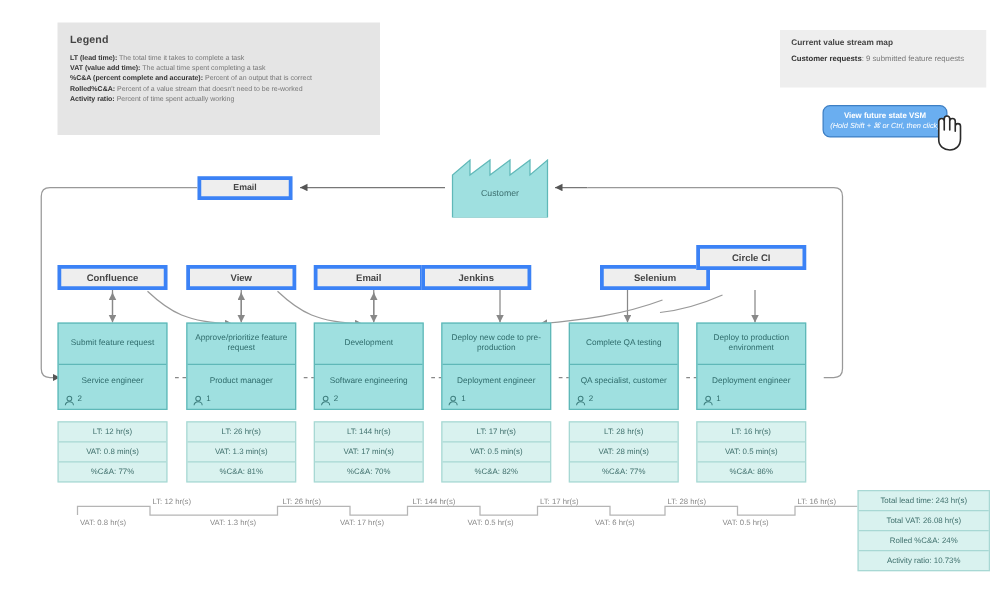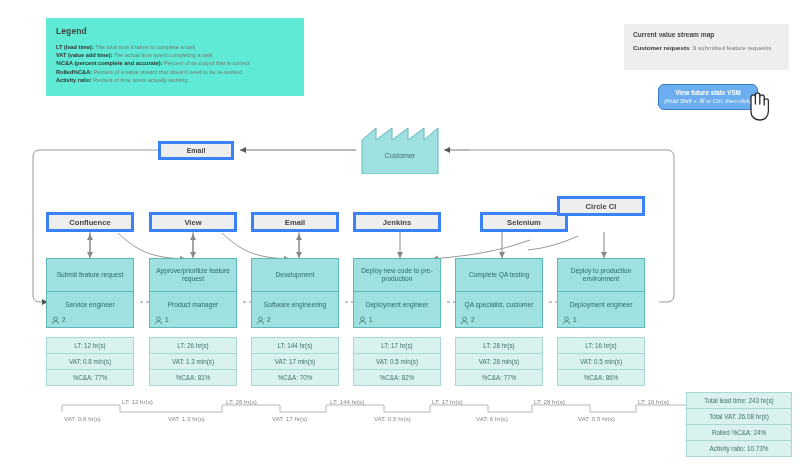--- a/index.html
+++ b/index.html
@@ -2,22 +2,22 @@
 <html><head>
 <meta charset="utf-8">
 <style>
   html,body{margin:0;padding:0;background:#ffffff;}
   body{width:800px;height:476px;position:relative;overflow:hidden;
        font-family:"Liberation Sans",sans-serif;color:#4a4a4a;}
   .canvas{position:absolute;inset:0;}
   svg.layer{position:absolute;left:0;top:0;width:800px;height:476px;pointer-events:none;}
 
   
-  .legend{position:absolute;left:46px;top:18px;width:258px;height:78px;
-          background:#5eead4;padding:8px 10px;box-sizing:border-box;}
+  .legend{position:absolute;left:46px;top:18px;width:258px;height:90px;
+          background:#e5e5e5;padding:8px 10px;box-sizing:border-box;}
   .legend h3{margin:0 0 7px 0;font-size:8.5px;font-weight:bold;color:#444;letter-spacing:.1px;}
   .legend .row{font-size:5.6px;line-height:8.2px;color:#777;white-space:nowrap;}
   .legend .row b{color:#333;font-weight:bold;}
 
   
   .vsmpanel{position:absolute;left:624px;top:24px;width:165px;height:46px;
             background:#eeeeee;padding:7px 9px;box-sizing:border-box;}
   .vsmpanel h3{margin:0 0 6px 0;font-size:6.6px;font-weight:bold;color:#444;}
   .vsmpanel .row{font-size:6.2px;line-height:8.4px;color:#777;}
   .vsmpanel .row b{color:#333;font-weight:bold;}
@@ -152,21 +152,21 @@
     <svg width="80" height="50">
       <path d="M0,50 L0,16 L14,4 L14,16 L30,4 L30,16 L46,4 L46,16 L62,4 L62,16 L76,4 L76,50 Z" transform="translate(2,0)" fill="#9fe0e0" stroke="#5fb8b8" stroke-width="1"></path>
     </svg>
     <div class="lbl">Customer</div>
   </div>
 
   <div id="cols">
       <div class="gbox tool" style="left: 46px; top: 212px;">Confluence</div>
       <div class="gbox tool" style="left: 149px; top: 212px;">View</div>
       <div class="gbox tool" style="left: 251px; top: 212px;">Email</div>
-      <div class="gbox tool" style="left: 353px; top: 212px; text-align: center;">Jenkins</div>
+      <div class="gbox tool" style="left: 337px; top: 212px; text-align: center;">Jenkins</div>
       <div class="gbox tool" style="left: 480px; top: 212px; text-align: right;">Selenium</div>
       <div class="gbox tool" style="left: 557px; top: 196px;">Circle CI</div>
       <div class="proc" style="left: 46px; top: 258px;">
         <div class="top">Submit feature request</div>
         <div class="bot">
           <span>Service engineer</span>
           <div class="who">
             <svg width="9" height="9" viewBox="0 0 10 10">
               <circle cx="5" cy="3.2" r="2.1" fill="none" stroke="#3f7f7f" stroke-width="0.9"></circle>
               <path d="M1.4,9 a3.6,3 0 0 1 7.2,0" fill="none" stroke="#3f7f7f" stroke-width="0.9"></path>

